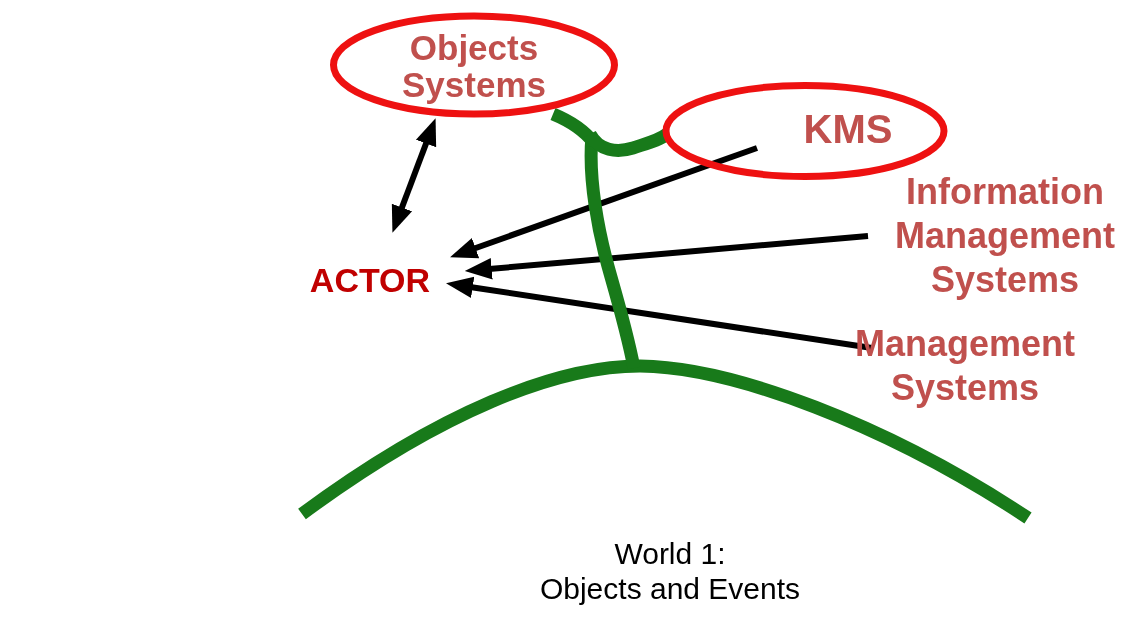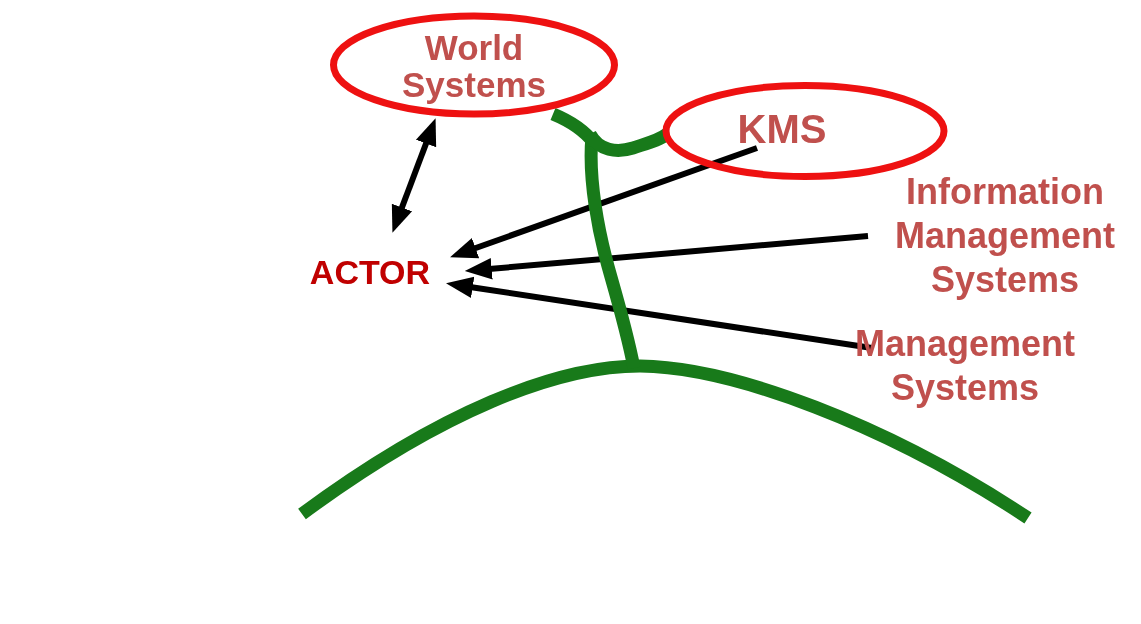--- a/index.html
+++ b/index.html
@@ -72,37 +72,41 @@
     <g fill="none" stroke-width="7">
       <ellipse cx="474" cy="65" rx="140.5" ry="49" stroke="#EE1111"></ellipse>
       <ellipse cx="805" cy="131" rx="139" ry="45.5" stroke="#EE1111"></ellipse>
     </g>
   </svg>
 
   <div class="txt world-label" style="left:0px; top:136px; width:170px;">
   </div>
 
   <div class="txt brick-label social-label" style="left:324px; top:29px; width:300px;">
-    <span>World</span>
+    <span>Objects</span>
     <span>Systems</span>
   </div>
 
-  <div class="txt brick-label kms-label" style="left:682px; top:109px; width:200px;">
+  <div class="txt brick-label kms-label" style="left:748px; top:109px; width:200px;">
     <span>KMS</span>
   </div>
 
-  <div class="txt actor-label" style="left:270px; top:251px; width:200px;">
+  <div class="txt actor-label" style="left:270px; top:259px; width:200px;">
     <span>ACTOR</span>
   </div>
 
   <div class="txt brick-label imsdms-label" style="left:855px; top:170px; width:300px;">
     <span>Information</span>
     <span>Management</span>
     <span>Systems</span>
   </div>
 
   <div class="txt brick-label imsdms-label" style="left:815px; top:322px; width:300px;">
     <span>Management</span>
     <span>Systems</span>
   </div>
 
+  <div class="txt world-label world1-label" style="left:520px; top:536px; width:300px;">
+    <span>World 1:</span>
+    <span>Objects and Events</span>
+  </div>
 
 </div>
 
 </body></html>

